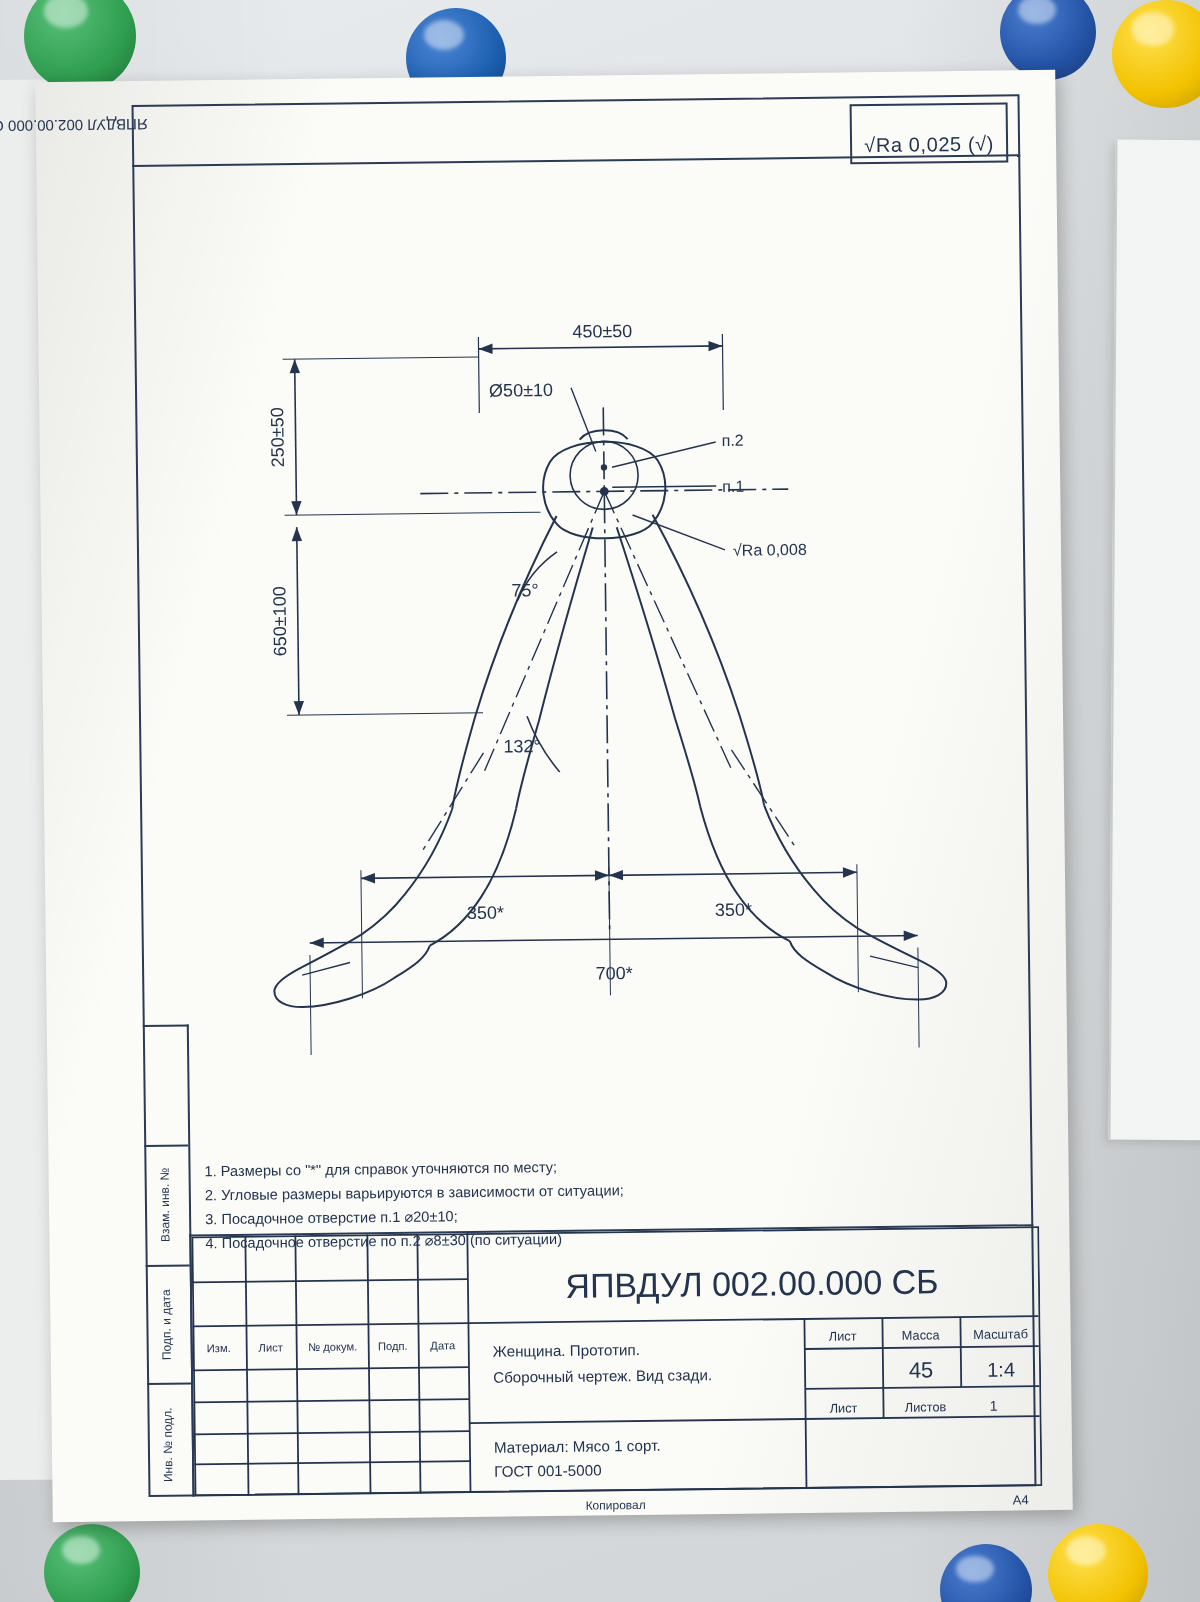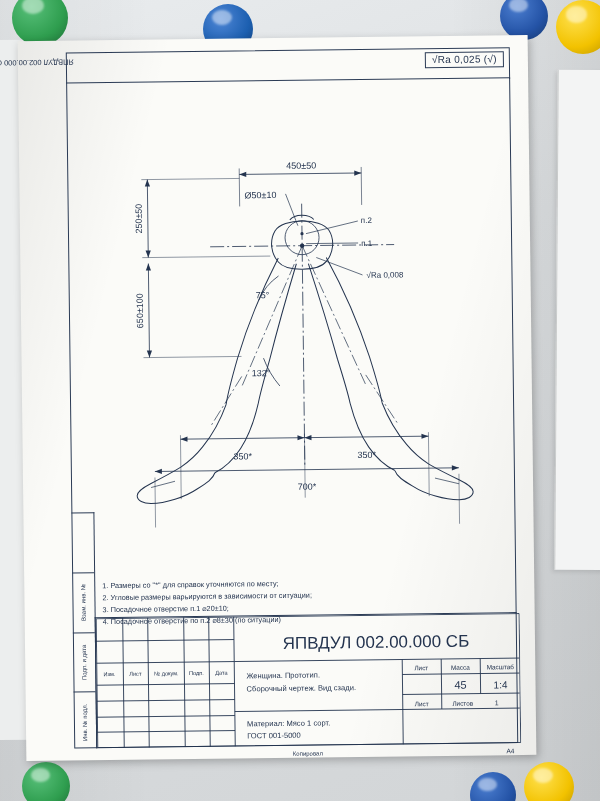--- a/index.html
+++ b/index.html
@@ -67,21 +67,21 @@
   .upside{
     position:absolute;left:8px;top:5px;
     font-size:7.5px;color:#24344f;
     transform:rotate(180deg);
     transform-origin:left center;
     white-space:nowrap;
   }
   .ra-box{
     position:absolute;right:6px;top:4px;
     font-size:10px;color:#24344f;
-    border:1px solid #2b3b55;padding:1px 6px 2px 6px;
+    border:1px solid #2b3b55;padding:15px 6px 2px 6px;
     letter-spacing:.3px;
   }
   
   .leftcol{
     position:absolute;left:48px;bottom:12px;width:22px;height:235px;
     border-right:1px solid #2b3b55;border-top:1px solid #2b3b55;
   }
   .leftcol div{
     border-bottom:1px solid #2b3b55;
     height:25%;position:relative;

